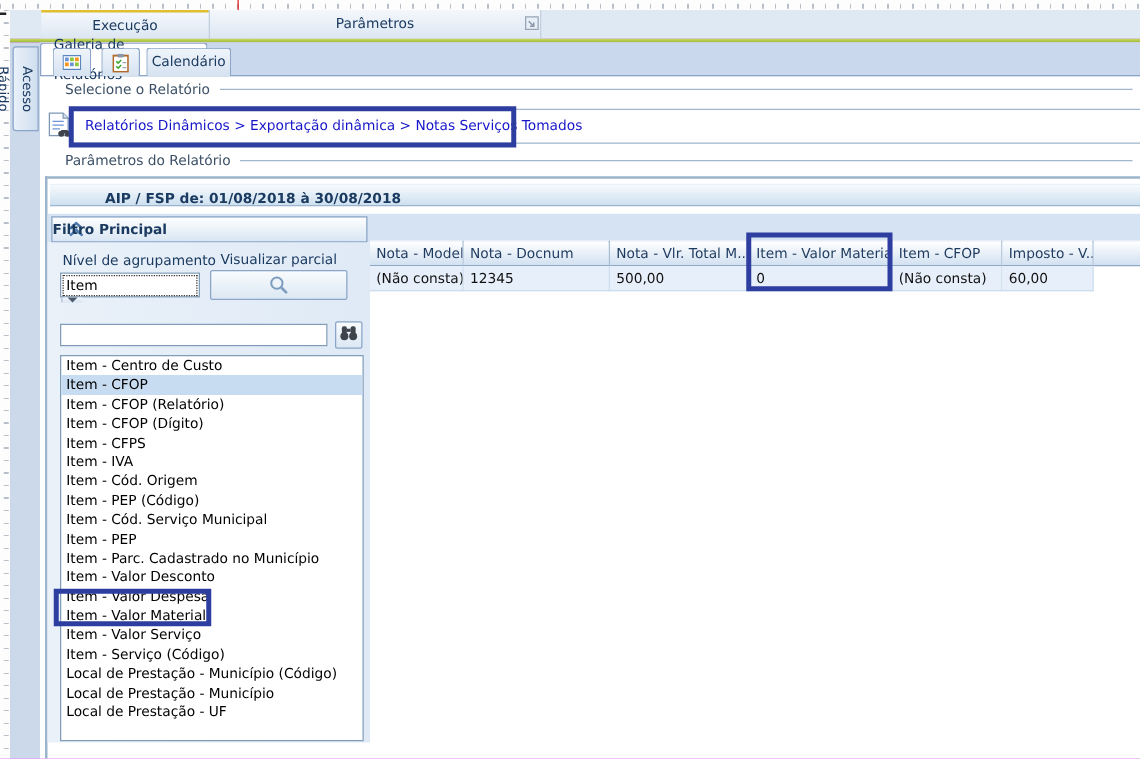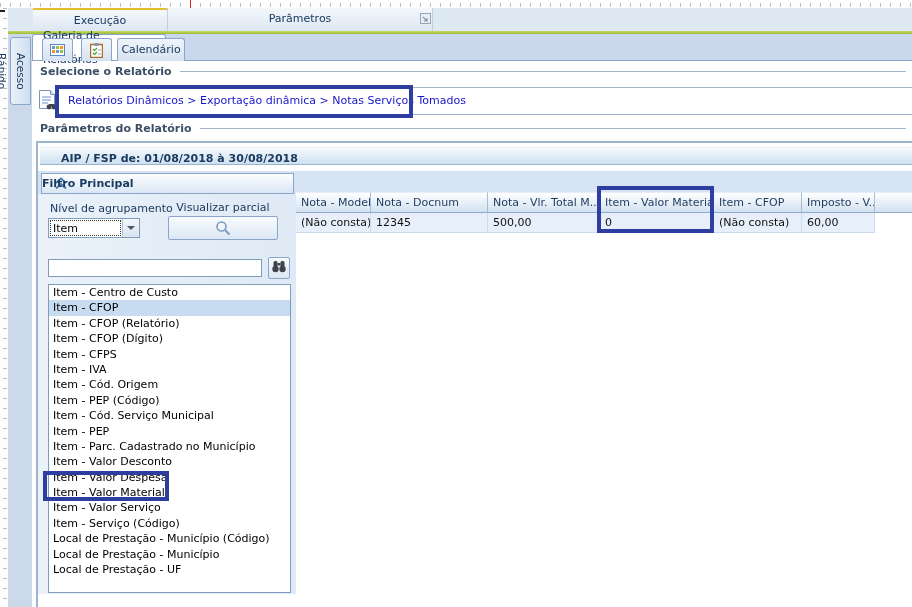--- a/index.html
+++ b/index.html
@@ -39,47 +39,47 @@
   #icon-tab-1 { left:10px; width:31px; padding-top:5px; }
   #icon-tab-2 { left:49px; width:31px; padding-top:4px; }
   #tab-calendario { left:85px; width:68px; line-height:22px; color:#1b3a60; }
   #tab-galeria { left:154px; top:2px; height:26px; width:134px; background:#fff; border:1px solid #8aa5c8; border-bottom:none;
     border-radius:3px 3px 0 0; line-height:24px; color:#1b3a60; z-index:2; padding:0 6px 0 10px;
     display:flex; justify-content:space-between; align-items:center; }
   #tab-galeria .close-x { color:#5a6f8c; font-weight:bold; font-size:13px; line-height:13px; }
 
   
   .group-header { position:absolute; left:8px; display:flex; align-items:center; width:866px; }
-  .group-header .gtitle { font-weight:bold; color:#3b4f66; white-space:nowrap; }
+  .group-header .gtitle { font-weight:normal; color:#3b4f66; white-space:nowrap;margin-left:12px; }
   .group-header .rule { flex:1; height:1px; background:#9fb6cc; margin-left:8px; }
   #group-select { top:31px; }
   #group-params { top:88px; }
 
   
   #bc-icon { position:absolute; left:6px; top:55px; }
   #breadcrumb-field { position:absolute; left:25px; top:53px; width:855px; height:28px; background:#fff;
     border-top:1px solid #9fb6cc; border-bottom:1px solid #9fb6cc; line-height:26px; padding-left:11px;
     color:#1616c8; white-space:nowrap; overflow:hidden; }
 
   
   #main-panel { position:absolute; left:4px; top:107px; width:876px; height:466px; border-top:2px solid #9db4cd; border-left:2px solid #9db4cd; }
   #aip-bar { position:absolute; left:2px; top:4px; width:872px; height:18px;
     background:linear-gradient(#f6fafd,#cee0f0); border-bottom:1px solid #9db4cd; border-top:1px solid #e8f0f8;
-    line-height:22px; padding-left:21px; font-weight:bold; color:#1b3a60; }
+    line-height:22px; padding-left:44px; font-weight:bold; color:#1b3a60; }
   #band { position:absolute; left:0; top:28px; width:876px; height:23px; background:#d6e3f2; }
   #filtro-header { position:absolute; left:3px; top:30px; width:253px; height:21px;
     background:linear-gradient(#fdfefe,#d9e6f3); border:1px solid #8aa5c8; color:#1b3a60; }
   #filtro-header .ftitle { position:absolute; left:0; width:100%; text-align:left; line-height:19px; font-weight:bold; }
   #filtro-header .collapse { position:absolute; left:12px; top:3px; }
 
   #filter-panel { position:absolute; left:0; top:51px; width:258px; height:400px;
     background:linear-gradient(90deg,#eaf1f9,#dfeaf6); }
   .fp-label { position:absolute; left:12px; color:#1b3a60; }
   #lbl-agrup { top:8px; }
-  #combo-item { position:absolute; left:10px; top:24px; width:92px; height:20px; background:#fff; border:1px solid #7f9db9; display:flex; }
+  #combo-item { position:absolute; left:10px; top:24px; width:112px; height:20px; background:#fff; border:1px solid #7f9db9; display:flex;flex-direction:column; }
   #combo-item .combo-text { flex:1; line-height:17px; padding-left:3px; color:#000; outline:1px dotted #333; outline-offset:-1px; margin:1px; }
   #combo-item .combo-btn { width:17px; background:linear-gradient(#f2f7fc,#d8e4f2); border-left:1px solid #aebfd4;
     display:flex; align-items:center; justify-content:center; }
   .tri-down { width:0; height:0; border-left:4px solid transparent; border-right:4px solid transparent; border-top:4px solid #4c5a6b; }
   #btn-visualizar { position:absolute; left:130px; top:22px; width:110px; height:24px;
     background:linear-gradient(#f8fbfd,#dce8f4); border:1px solid #8aa5c8; border-radius:2px; color:#1b3a60;
     display:flex; align-items:center; justify-content:flex-end; gap:6px;flex-direction:column; }
   #lbl-pesquisar { top:66px; }
   #search-input { position:absolute; left:10px; top:65px; width:214px; height:18px; background:#fff; border:1px solid #7f9db9;
     font-family:"DejaVu Sans",sans-serif; font-size:11px; padding:0 3px; }

